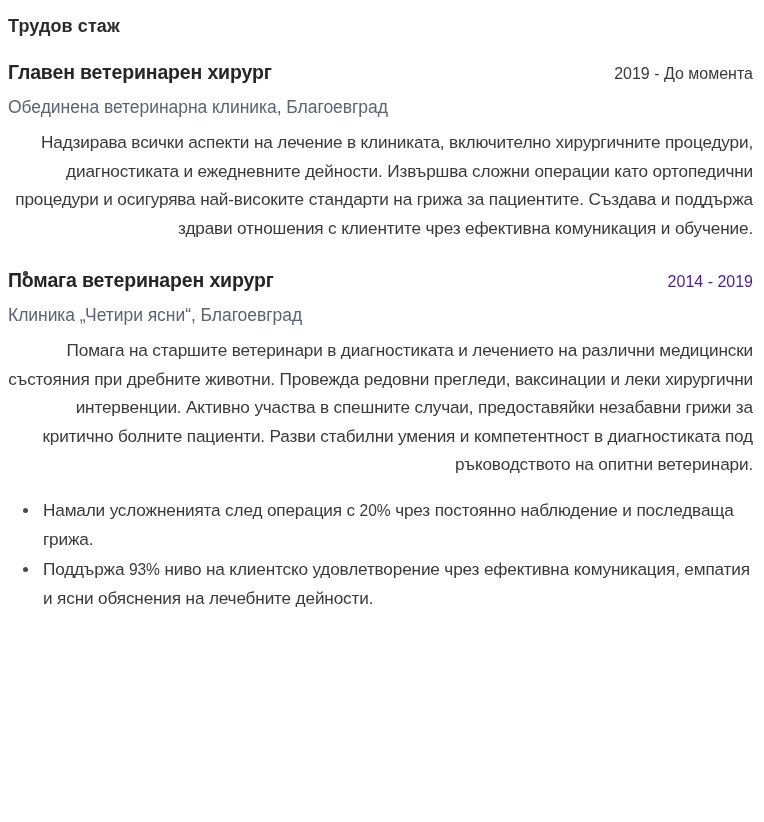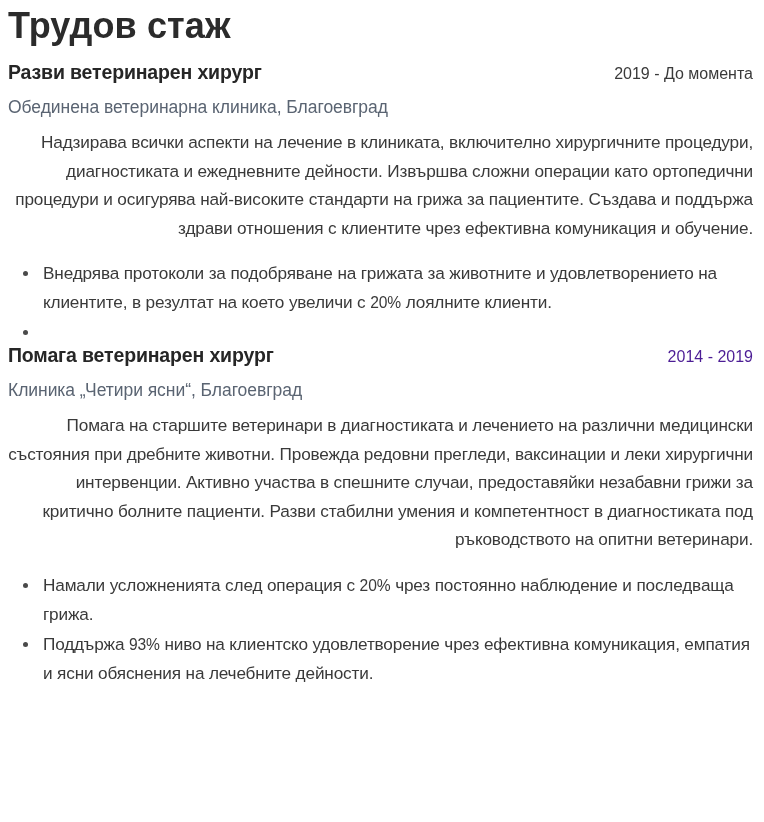--- a/index.html
+++ b/index.html
@@ -18,21 +18,21 @@
     box-sizing: border-box;
     width: 764px;
     height: 822px;
     padding: 6px 11px 0 8px;
     background: #ffffff;
     position: relative;
   }
 
   
   .section-title {
-    font-size: 36px;
+    font-size: 18px;
     font-weight: bold;
     color: #2b2b2b;
     letter-spacing: 0.1px;
     line-height: 34px;
     margin: 3px 0 16px 0;
     white-space: nowrap;
   }
 
   
   .job {
@@ -116,30 +116,29 @@
 </style>
 </head>
 <body style="background: rgb(255, 255, 255);">
 
 <div class="page" style="background: rgb(255, 255, 255);">
 
   <h1 class="section-title" style="color: rgb(43, 43, 43);">Трудов стаж</h1>
 
   <div class="job job-1">
     <div class="job-head">
-      <div class="job-title" style="color: rgb(38, 38, 38);">Разви ветеринарен хирург</div>
+      <div class="job-title" style="color: rgb(38, 38, 38);">Главен ветеринарен хирург</div>
       <div class="job-dates" style="color: rgb(58, 58, 58);">2019 - До момента</div>
     </div>
     <div class="job-org" style="color: rgb(90, 100, 114);">Обединена ветеринарна клиника, Благоевград</div>
     <p class="job-desc" style="color: rgb(58, 58, 58);">Надзирава всички аспекти на лечение в клиниката, включително хирургичните процедури, диагностиката и ежедневните дейности. Извършва сложни операции като ортопедични процедури и осигурява най-високите стандарти на грижа за пациентите. Създава и поддържа здрави отношения с клиентите чрез ефективна комуникация и обучение.</p>
 
     <ul class="job-bullets">
       <li style="color: rgb(58, 58, 58);">
         <span class="dot" style="background: rgb(74, 74, 74);"></span>
-        <span>Внедрява протоколи за подобряване на грижата за животните и удовлетворението на клиентите, в резултат на което увеличи с <span class="num">20%</span> лоялните клиенти.</span>
       </li>
       <li style="color: rgb(58, 58, 58);">
         <span class="dot" style="background: rgb(74, 74, 74);"></span>
       </li>
     </ul>
   </div>
 
   <div class="job job-2">
     <div class="job-head">
       <div class="job-title" style="color: rgb(38, 38, 38);">Помага ветеринарен хирург</div>

